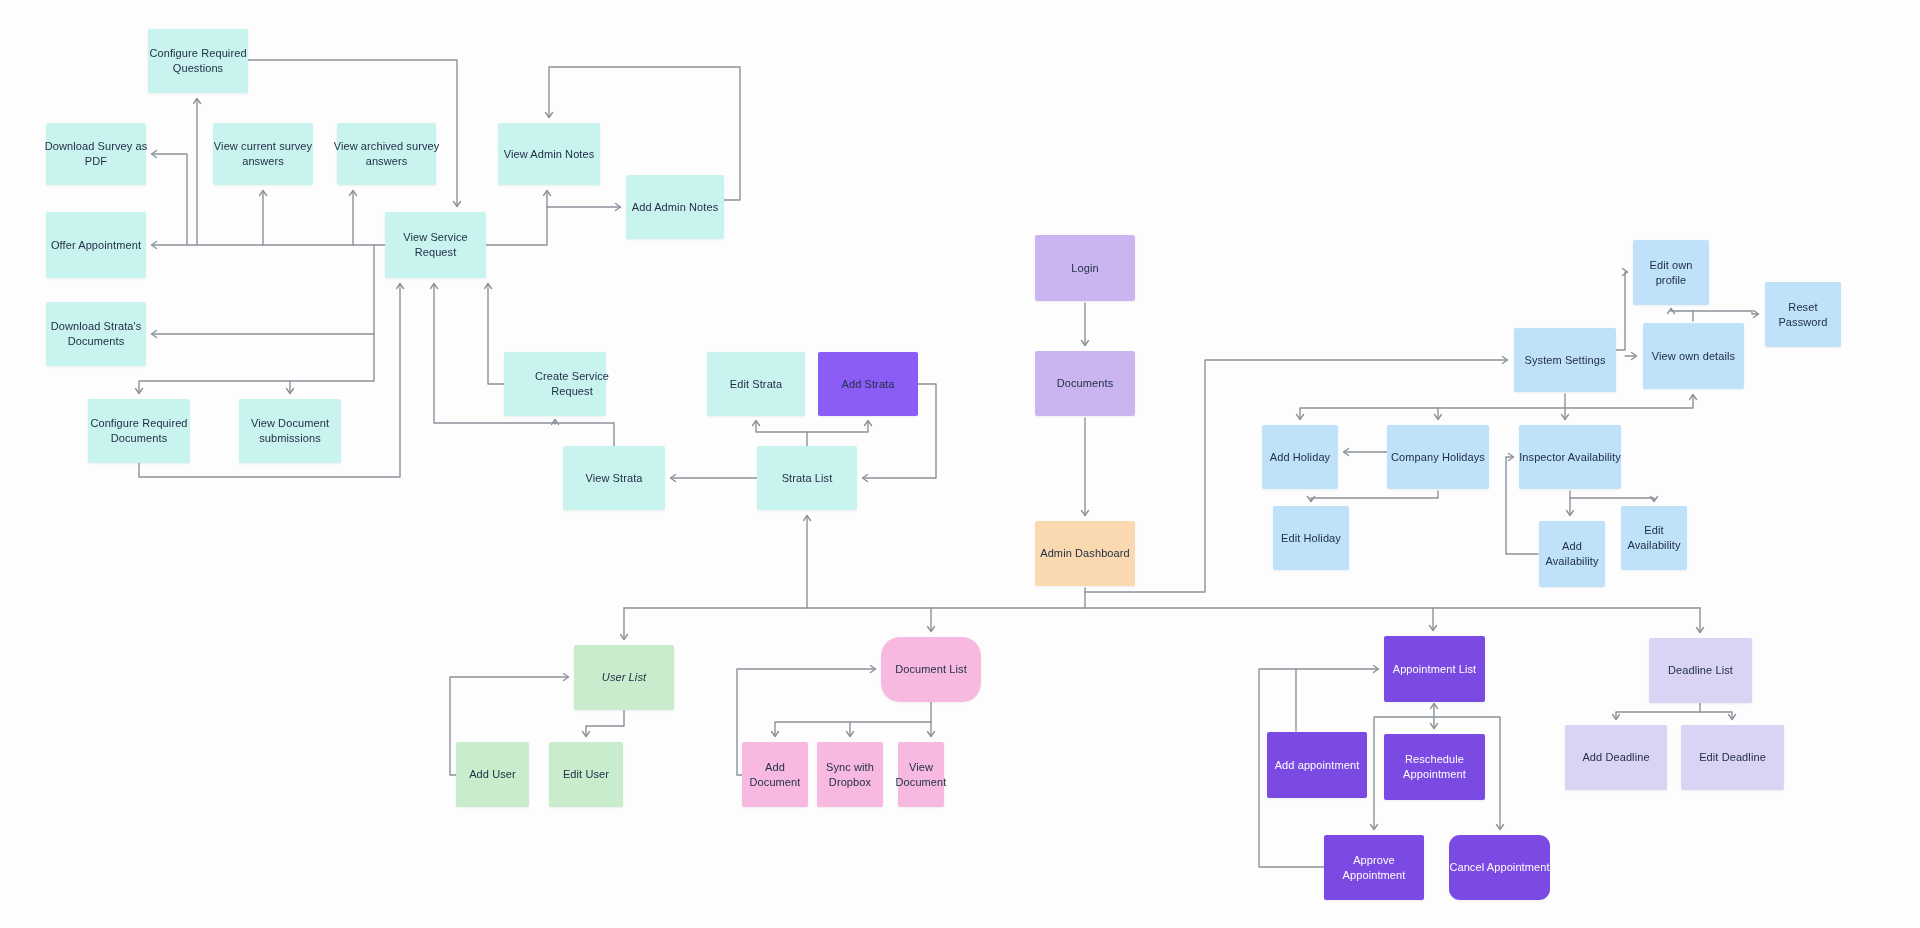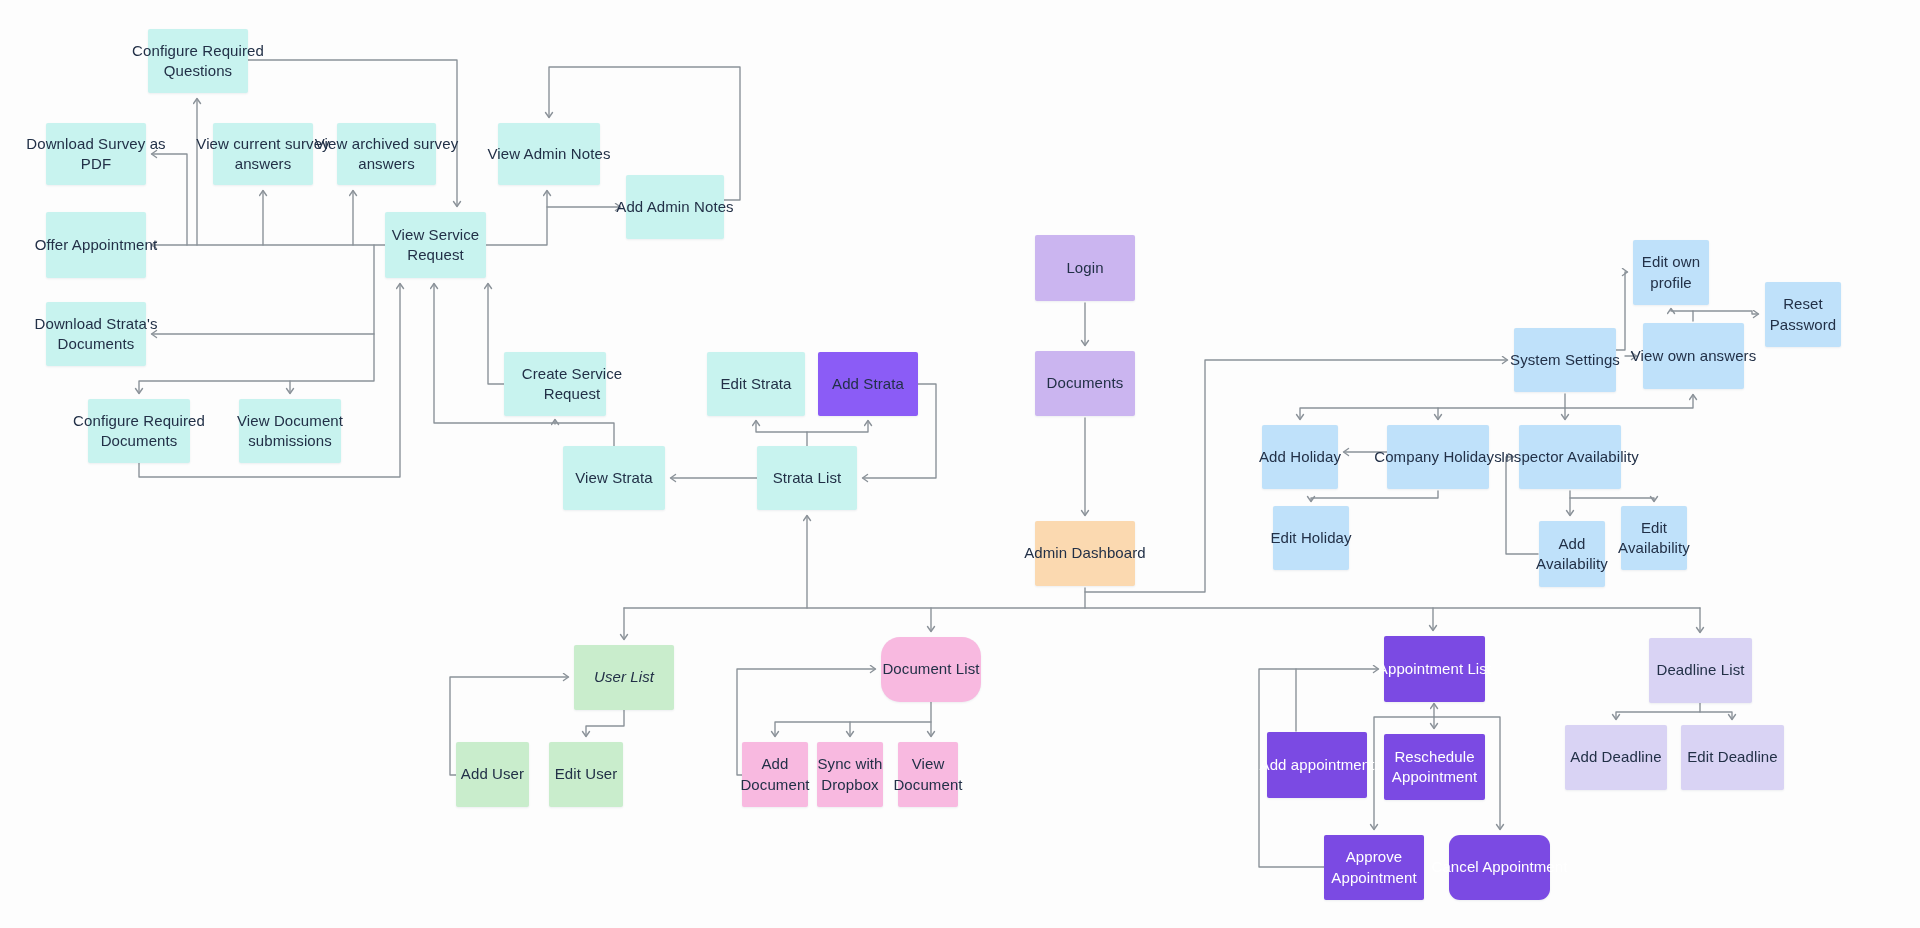--- a/index.html
+++ b/index.html
@@ -14,21 +14,21 @@
     position:absolute;left:0;top:0;width:1920px;height:928px;
   }
   #edge-layer{
     position:absolute;left:0;top:0;width:1920px;height:928px;
     pointer-events:none;
   }
   .node{
     position:absolute;
     display:flex;align-items:center;justify-content:center;
     text-align:center;
-    font-size:15px;
+    font-size:11px;
     line-height:1.35;
     letter-spacing:.1px;
     color:#223047;
     border-radius:2px;
     box-shadow:0 1px 2px rgba(40,60,90,.08);
     white-space:pre;
     box-sizing:border-box;
     padding:2px;
   }
   .node.on-dark{color:#ffffff;}
@@ -135,39 +135,39 @@
 submissions</div>
       <div class="node" style="left: 563px; top: 446px; width: 102px; height: 64px; background: rgb(200, 243, 239);">View Strata</div>
       <div class="node" style="left: 757px; top: 446px; width: 100px; height: 64px; background: rgb(200, 243, 239);">Strata List</div>
       <div class="node" style="left: 1035px; top: 235px; width: 100px; height: 66px; background: rgb(203, 181, 240);">Login</div>
       <div class="node" style="left: 1035px; top: 351px; width: 100px; height: 65px; background: rgb(203, 181, 240);">Documents</div>
       <div class="node" style="left: 1035px; top: 521px; width: 100px; height: 65px; background: rgb(251, 217, 176);">Admin Dashboard</div>
       <div class="node" style="left: 1633px; top: 240px; width: 76px; height: 65px; background: rgb(191, 225, 250);">Edit own
 profile</div>
       <div class="node" style="left: 1765px; top: 282px; width: 76px; height: 65px; background: rgb(191, 225, 250);">Reset
 Password</div>
-      <div class="node" style="left: 1643px; top: 323px; width: 101px; height: 66px; background: rgb(191, 225, 250);">View own answers</div>
+      <div class="node" style="left: 1643px; top: 323px; width: 101px; height: 66px; background: rgb(191, 225, 250);">View own details</div>
       <div class="node" style="left: 1514px; top: 328px; width: 102px; height: 64px; background: rgb(191, 225, 250);">System Settings</div>
       <div class="node" style="left: 1262px; top: 425px; width: 76px; height: 64px; background: rgb(191, 225, 250);">Add Holiday</div>
       <div class="node" style="left: 1387px; top: 425px; width: 102px; height: 64px; background: rgb(191, 225, 250);">Company Holidays</div>
       <div class="node" style="left: 1519px; top: 425px; width: 102px; height: 64px; background: rgb(191, 225, 250);">Inspector Availability</div>
       <div class="node" style="left: 1273px; top: 506px; width: 76px; height: 64px; background: rgb(191, 225, 250);">Edit Holiday</div>
       <div class="node" style="left: 1539px; top: 521px; width: 66px; height: 66px; background: rgb(191, 225, 250);">Add
 Availability</div>
       <div class="node" style="left: 1621px; top: 506px; width: 66px; height: 64px; background: rgb(191, 225, 250);">Edit
 Availability</div>
       <div class="node" style="left: 574px; top: 645px; width: 100px; height: 65px; background: rgb(201, 237, 204); font-style: italic;">User List</div>
       <div class="node" style="left: 456px; top: 742px; width: 73px; height: 65px; background: rgb(201, 237, 204);">Add User</div>
       <div class="node" style="left: 549px; top: 742px; width: 74px; height: 65px; background: rgb(201, 237, 204);">Edit User</div>
       <div class="node" style="left: 881px; top: 637px; width: 100px; height: 65px; background: rgb(248, 185, 224); border-radius: 19px;">Document List</div>
       <div class="node" style="left: 742px; top: 742px; width: 66px; height: 65px; background: rgb(248, 185, 224);">Add
 Document</div>
       <div class="node" style="left: 817px; top: 742px; width: 66px; height: 65px; background: rgb(248, 185, 224);">Sync with
 Dropbox</div>
-      <div class="node" style="left: 898px; top: 742px; width: 60px; height: 65px; background: rgb(248, 185, 224);">View
+      <div class="node" style="left: 898px; top: 742px; width: 46px; height: 65px; background: rgb(248, 185, 224);">View
 Document</div>
       <div class="node on-dark" style="left: 1384px; top: 636px; width: 101px; height: 66px; background: rgb(123, 74, 227);">Appointment List</div>
       <div class="node on-dark" style="left: 1267px; top: 732px; width: 100px; height: 66px; background: rgb(123, 74, 227);">Add appointment</div>
       <div class="node on-dark" style="left: 1384px; top: 734px; width: 101px; height: 66px; background: rgb(123, 74, 227);">Reschedule
 Appointment</div>
       <div class="node on-dark" style="left: 1324px; top: 835px; width: 100px; height: 65px; background: rgb(123, 74, 227);">Approve
 Appointment</div>
       <div class="node on-dark" style="left: 1449px; top: 835px; width: 101px; height: 65px; background: rgb(123, 74, 227); border-radius: 11px;">Cancel Appointment</div>
       <div class="node" style="left: 1649px; top: 638px; width: 103px; height: 65px; background: rgb(217, 211, 244);">Deadline List</div>
       <div class="node" style="left: 1565px; top: 725px; width: 102px; height: 65px; background: rgb(217, 211, 244);">Add Deadline</div>

